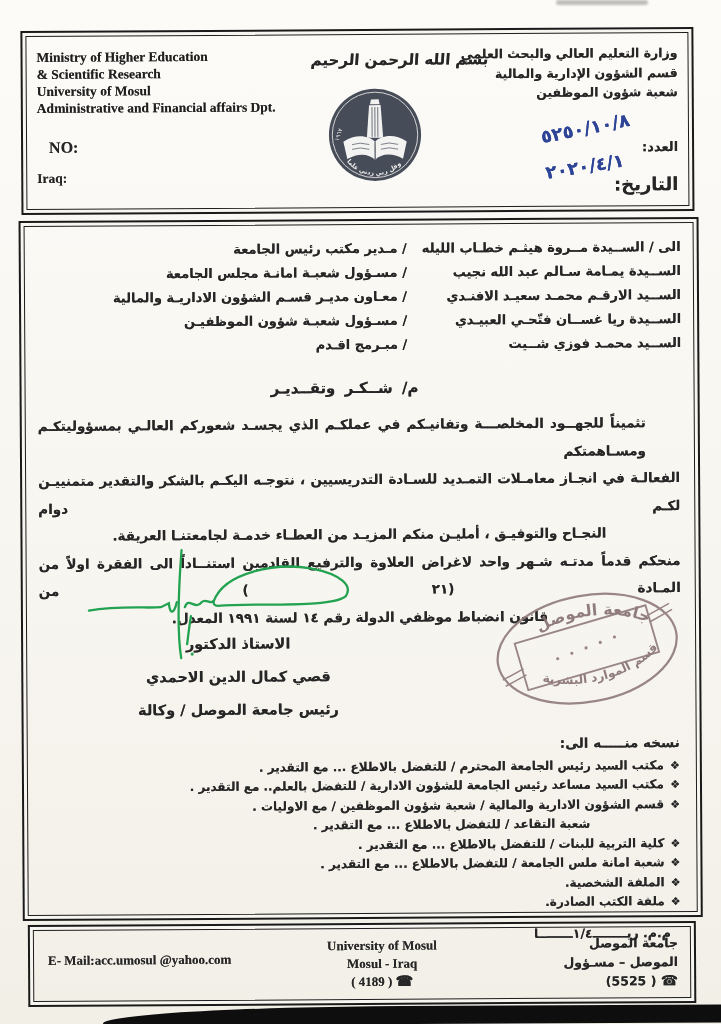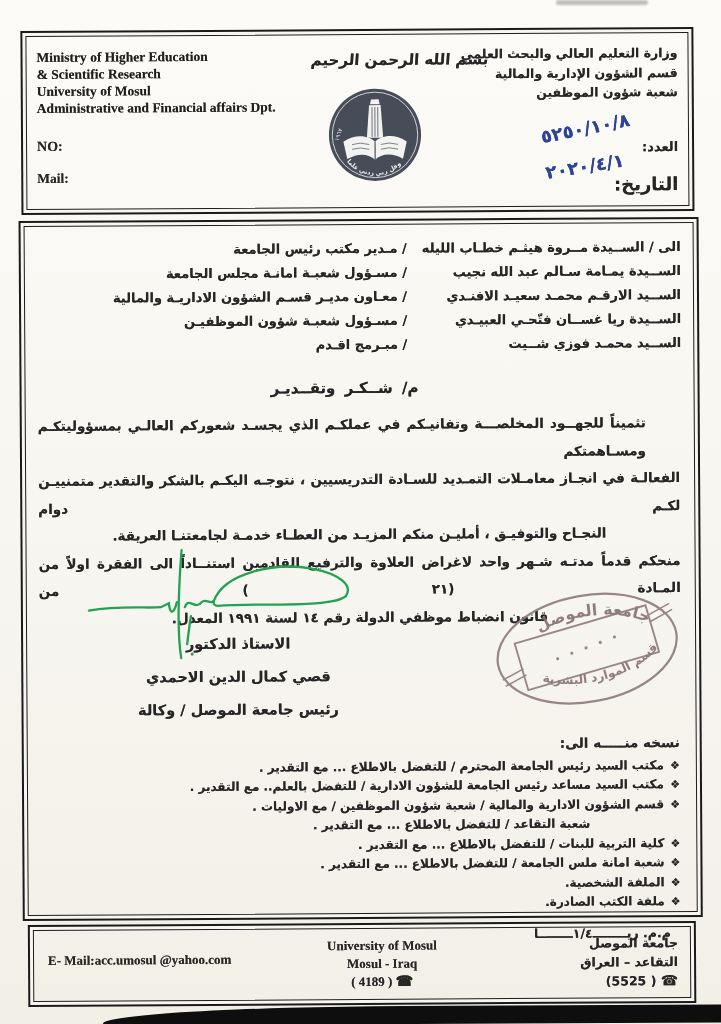--- a/index.html
+++ b/index.html
@@ -3,21 +3,21 @@
 <meta charset="utf-8">
 <style>
   html,body{margin:0;padding:0;}
   body{width:721px;height:1024px;overflow:hidden;background:#efede6;font-family:"DejaVu Sans",sans-serif;}
   .page{position:relative;width:721px;height:1024px;background:linear-gradient(180deg,#fcfbf8 0%,#f7f5ef 60%,#f2efe7 100%);overflow:hidden;}
   .tilt{position:absolute;inset:0;transform:rotate(-0.35deg);transform-origin:50% 45%;}
   .dbox{position:absolute;background:transparent;border:1.5px solid #1d1d1d;box-shadow:0 0 0 3px #f8f6f0,0 0 0 5px #1a1a1a;}
   .ink{color:#262626;text-shadow:0 0 .5px rgba(20,20,20,.6);}
   
   .en-hdr{position:absolute;left:10px;top:12px;font-family:"Liberation Serif",serif;font-weight:bold;font-size:13.5px;line-height:17px;color:#1f1f1f;}
-  .en-no{position:absolute;left:10px;top:102px;font-family:"Liberation Serif",serif;font-weight:bold;font-size:14px;}
+  .en-no{position:absolute;left:22px;top:102px;font-family:"Liberation Serif",serif;font-weight:bold;font-size:16px;}
   .en-date{position:absolute;left:10px;top:134px;font-family:"Liberation Serif",serif;font-weight:bold;font-size:13.5px;}
   .basmala{position:absolute;left:278px;top:16px;width:190px;text-align:center;font-size:15px;font-weight:bold;transform:skewX(-4deg);}
   .seal{position:absolute;left:300px;top:52px;}
   .ar-hdr{position:absolute;right:10px;top:10px;direction:rtl;text-align:right;font-size:12.5px;line-height:19.5px;font-weight:bold;}
   .num-row{position:absolute;right:10px;top:106px;direction:rtl;font-size:13px;font-weight:bold;margin-left:36px;}
   .date-row{position:absolute;right:10px;top:140px;direction:rtl;font-size:18px;font-weight:bold;}
   .handwrite{position:absolute;color:#2e4497;font-weight:bold;font-size:18px;letter-spacing:2px;text-shadow:0 0 .4px #2e4497;}
   .hw-num{right:58px;top:84px;transform:rotate(-11deg);}
   .hw-date{right:64px;top:122px;transform:rotate(-9deg);}
   
@@ -55,21 +55,21 @@
   <div class="tilt">
 
     <div class="dbox" style="left:28px;top:34px;width:661px;height:172px;">
       <div class="en-hdr ink">
         <div>Ministry of Higher Education</div>
         <div>&amp; Scientific Research</div>
         <div>University of Mosul</div>
         <div>Administrative and Financial affairs Dpt.</div>
       </div>
       <div class="en-no ink">NO:</div>
-      <div class="en-date ink">Mail:</div>
+      <div class="en-date ink">Iraq:</div>
 
       <div class="basmala ink">بسم الله الرحمن الرحيم</div>
 
       <svg class="seal" width="96" height="96" viewBox="0 0 100 100">
         <circle cx="50" cy="50" r="48" fill="#474c59"></circle>
         <circle cx="50" cy="50" r="44.5" fill="none" stroke="#d8d8d6" stroke-width="1"></circle>
         <path d="M46,13 h8 l1,5 h-10 z" fill="#f1f1ef"></path>
         <path d="M44,19 L56,19 L58.5,53 L41.5,53 z" fill="#f1f1ef"></path>
         <path d="M47,21 V52 M50,21 V52 M53,21 V52" stroke="#474c59" stroke-width=".8" fill="none"></path>
         <path d="M17,57 C30,48 44,51 50,57 C56,51 70,48 83,57 L79,75 C67,68 56,70 50,76 C44,70 33,68 21,75 z" fill="#f3f3f1"></path>
@@ -184,20 +184,20 @@
 
     <div class="dbox" style="left:30px;top:928px;width:656px;height:70px;">
       <div class="f-email ink">E- Mail:acc.umosul @yahoo.com</div>
       <div class="f-center ink">
         <div>University of Mosul</div>
         <div>Mosul - Iraq</div>
         <div dir="ltr"><span>( 4189 )</span> <span class="phone">☎</span></div>
       </div>
       <div class="f-right ink">
         <div>جامعة الموصل</div>
-        <div>التقاعد – العراق</div>
+        <div>الموصل – مسـؤول</div>
         <div dir="rtl"><span class="phone">☎</span> <span dir="ltr">(5525 )</span></div>
       </div>
     </div>
 
   </div>
   <div class="scan-bottom"></div>
 </div>
 
 </body></html>

